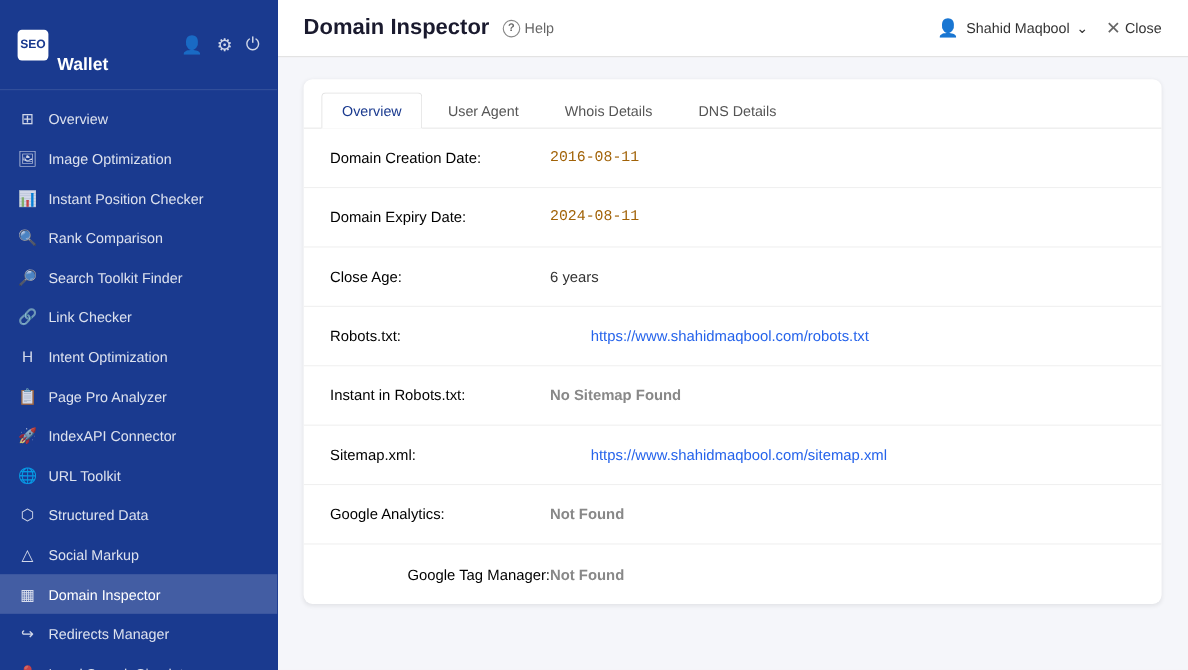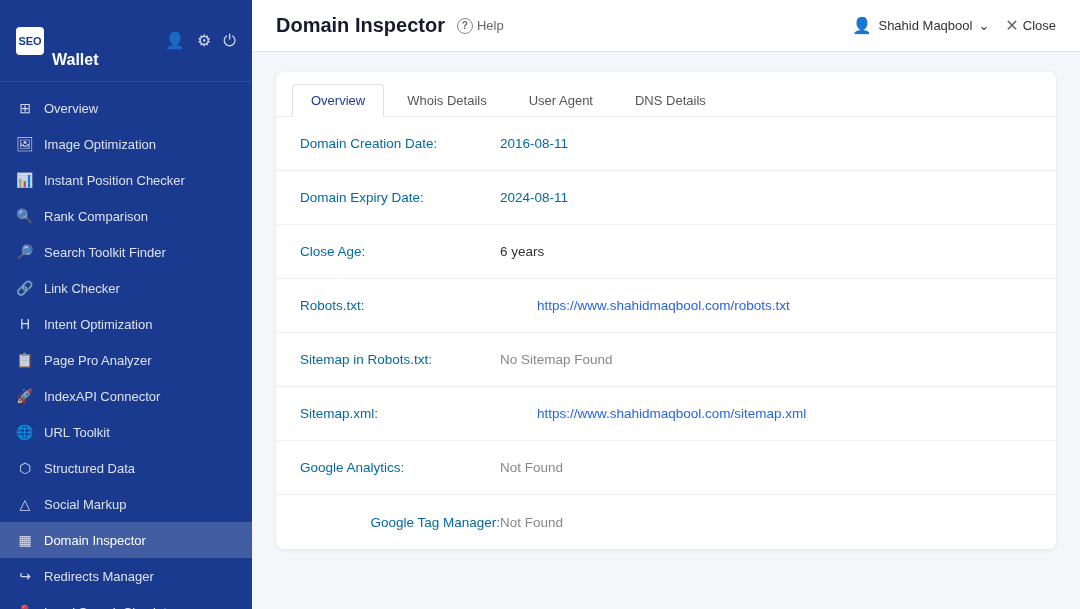--- a/index.html
+++ b/index.html
@@ -213,29 +213,29 @@
       align-items: center;
       padding: 16px 24px;
       border-bottom: 1px solid #f0f0f0;
       min-height: 54px;
     }
     .data-row:last-child { border-bottom: none; text-align: right; }
     .data-label {
       width: 200px;
       flex-shrink: 0;
       font-size: 13.5px;
-      color: #0369a1;
+      color: #000000;
     }
     .data-value {
       font-size: 13.5px;
       color: #333;
     }
     .data-value.link { color: #2563eb; cursor: pointer; margin-left: 37px; }
-    .data-value.muted { color: #888; }
-    .data-value.highlight { color: #0369a1; font-weight: 500; }
+    .data-value.muted { color: #888; font-weight: bold; }
+    .data-value.highlight { color: #a16207; font-weight: 500; font-family: Liberation Mono, monospace; }
 
     
     .content-area::-webkit-scrollbar { width: 6px; }
     .content-area::-webkit-scrollbar-thumb { background: #ccc; border-radius: 3px; }
     .page-wrapper {
       position: relative;
       display: flex;
       flex: 1;
       overflow: hidden;
     }
@@ -345,22 +345,22 @@
           <span>Close</span>
         </div>
       </div>
     </div>
 
     <div class="content-area">
       <div class="card">
         <div class="tabs-row">
 
         <div class="tab active">Overview</div>
+            <div class="tab">User Agent</div>
             <div class="tab">Whois Details</div>
-            <div class="tab">User Agent</div>
             <div class="tab">DNS Details</div>
           </div>
         <div class="data-table">
 
         <div class="data-row">
     <span class="data-label">Domain Creation Date:</span>
     <span class="data-value highlight">2016-08-11</span>
   </div>
             <div class="data-row">
     <span class="data-label">Domain Expiry Date:</span>
@@ -368,21 +368,21 @@
   </div>
             <div class="data-row">
     <span class="data-label">Close Age:</span>
     <span class="data-value">6 years</span>
   </div>
             <div class="data-row">
     <span class="data-label">Robots.txt:</span>
     <span class="data-value link">https://www.shahidmaqbool.com/robots.txt</span>
   </div>
             <div class="data-row">
-    <span class="data-label">Sitemap in Robots.txt:</span>
+    <span class="data-label">Instant in Robots.txt:</span>
     <span class="data-value muted">No Sitemap Found</span>
   </div>
             <div class="data-row">
     <span class="data-label">Sitemap.xml:</span>
     <span class="data-value link">https://www.shahidmaqbool.com/sitemap.xml</span>
   </div>
             <div class="data-row">
     <span class="data-label">Google Analytics:</span>
     <span class="data-value muted">Not Found</span>
   </div>

